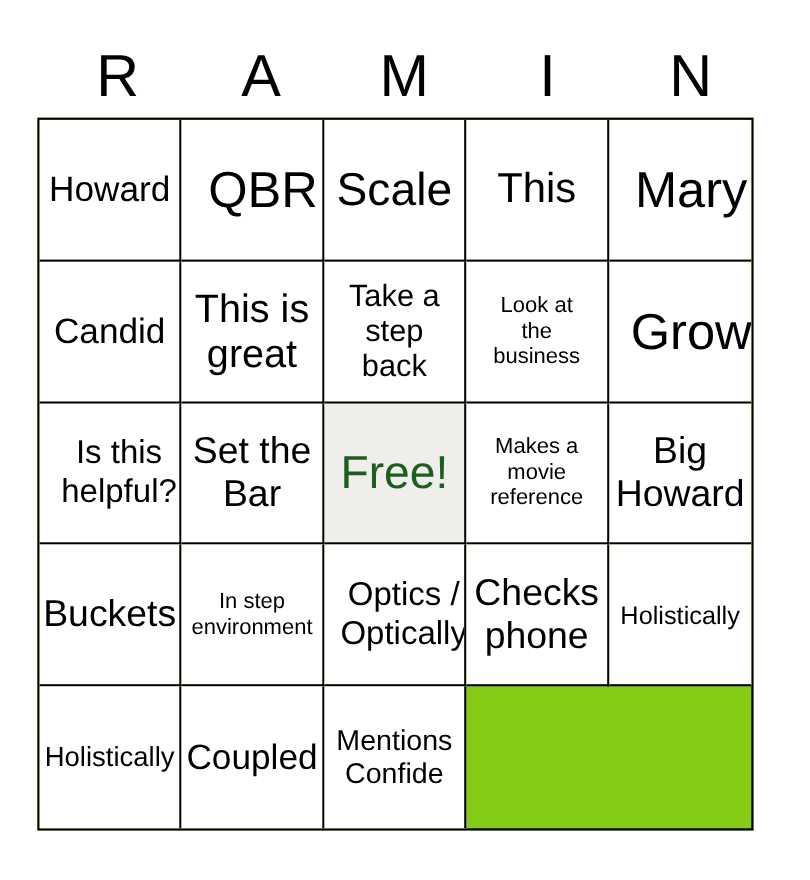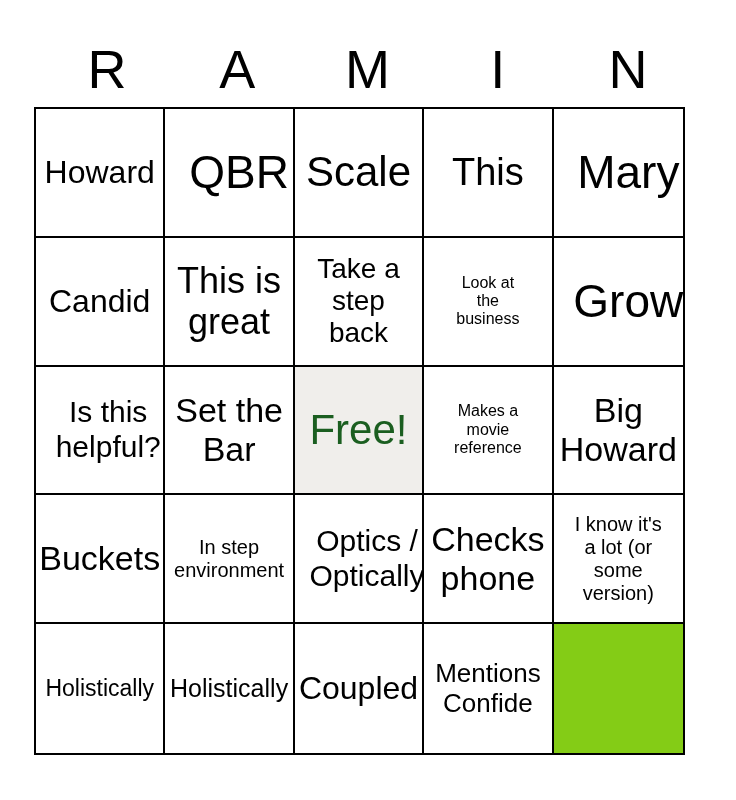--- a/index.html
+++ b/index.html
@@ -65,21 +65,21 @@
     color: #000000;
   }
   .cell.free {
     background: var(--free-bg, #f0eeeb);
   }
   .cell.free .cell-text {
     color: var(--free-fg, #1b5e20);
   }
   .fs20 .cell-text { font-size: 20px; }
   .fs23 .cell-text { font-size: 23px; }
-  .fs24 .cell-text { font-size: 16px; }
+  .fs24 .cell-text { font-size: 20px; }
   .fs25 .cell-text { font-size: 25px; }
   .fs26 .cell-text { font-size: 26px; }
   .fs28 .cell-text { font-size: 28px; }
   .fs30 .cell-text { font-size: 30px; margin-left: 17px; }
   .fs32 .cell-text { font-size: 32px; }
   .fs34 .cell-text { font-size: 34px; }
   .fs36 .cell-text { font-size: 36px; }
   .fs38 .cell-text { font-size: 38px; }
   .fs42 .cell-text { font-size: 42px; }
   .fs46 .cell-text { font-size: 46px; margin-left: 20px; }
@@ -162,26 +162,20 @@
 environment</span>
     </div>
   <div class="cell fs30">
       <span class="cell-text">Optics /
 Optically</span>
     </div>
   <div class="cell fs34">
       <span class="cell-text">Checks
 phone</span>
     </div>
-  <div class="cell fs20">
-      <span class="cell-text">I know it's
-a lot (or
-some
-version)</span>
-    </div>
 
   <div class="cell fs23">
       <span class="cell-text">Holistically</span>
     </div>
   <div class="cell fs25">
       <span class="cell-text">Holistically</span>
     </div>
   <div class="cell fs32">
       <span class="cell-text">Coupled</span>
     </div>

